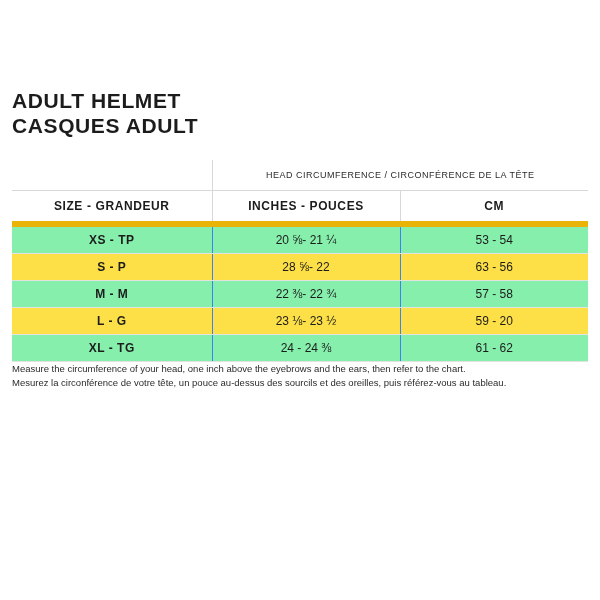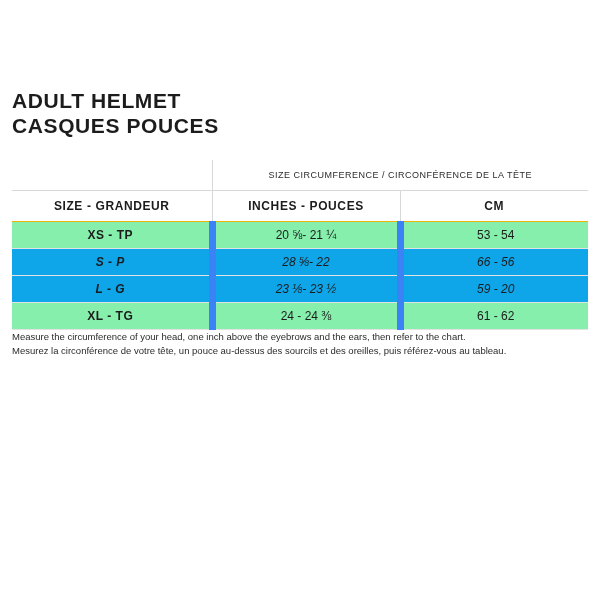--- a/index.html
+++ b/index.html
@@ -60,94 +60,98 @@
     border-bottom: 1px solid #d8d8d8;
   }
   .col-head {
     height: 30px;
     text-align: center;
     vertical-align: middle;
     font-size: 12px;
     font-weight: bold;
     letter-spacing: 0.6px;
     color: #1c1c1c;
-    border-bottom: 1px solid #eab308;
+    border-bottom: 6px solid #eab308;
   }
   .col-head.with-left {
     border-left: 1px solid #d8d8d8;
     margin-left: 44px;
   }
   .row td {
     height: 26px;
     text-align: center;
     vertical-align: middle;
     font-size: 12px;
     color: #1c1c1c;
     border-bottom: 1px solid #e2e2e2;
   }
   .row td.cell-size {
     font-weight: bold;
     letter-spacing: 0.5px;
   }
   .row td.cell-val {
-    border-left: 7px solid #3b82f6;
+    border-left: 1px solid #3b82f6;
   }
   .row.shade td {
     background: #86efac;
   }
   .row.plain td {
-    background: #0ea5e9;
-    font-style: italic;
+    background: #fde047;
   }
   .row.last td {
     border-bottom: 1px solid #bdbdbd;
   }
   .note {
     font-size: 9.5px;
     line-height: 13.5px;
     color: #2b2b2b;
   }
 </style>
 </head>
 <body>
 
 <div class="page">
 
   <div class="titles">
     <div class="title-line">ADULT HELMET</div>
-    <div class="title-line">CASQUES POUCES</div>
+    <div class="title-line">CASQUES ADULT</div>
   </div>
 
   <table class="chart">
     <colgroup>
       <col class="col-size">
       <col class="col-in">
       <col class="col-cm">
     </colgroup>
     <thead>
       <tr>
         <th class="span-blank"></th>
-        <th class="span-head" colspan="2">SIZE CIRCUMFERENCE / CIRCONFÉRENCE DE LA TÊTE</th>
+        <th class="span-head" colspan="2">HEAD CIRCUMFERENCE / CIRCONFÉRENCE DE LA TÊTE</th>
       </tr>
       <tr>
         <th class="col-head">SIZE - GRANDEUR</th>
         <th class="col-head with-left">INCHES - POUCES</th>
         <th class="col-head with-left">CM</th>
       </tr>
     </thead>
     <tbody>
       <tr class="row shade">
         <td class="cell-size">XS - TP</td>
         <td class="cell-val">20 ⅝- 21 ¼</td>
         <td class="cell-val">53 - 54</td>
       </tr>
       <tr class="row plain">
         <td class="cell-size">S - P</td>
         <td class="cell-val">28 ⅝- 22</td>
-        <td class="cell-val">66 - 56</td>
+        <td class="cell-val">63 - 56</td>
+      </tr>
+      <tr class="row shade">
+        <td class="cell-size">M - M</td>
+        <td class="cell-val">22 ⅜- 22 ¾</td>
+        <td class="cell-val">57 - 58</td>
       </tr>
       <tr class="row plain">
         <td class="cell-size">L - G</td>
         <td class="cell-val">23 ⅛- 23 ½</td>
         <td class="cell-val">59 - 20</td>
       </tr>
       <tr class="row shade">
         <td class="cell-size">XL - TG</td>
         <td class="cell-val">24 - 24 ⅜</td>
         <td class="cell-val">61 - 62</td>

